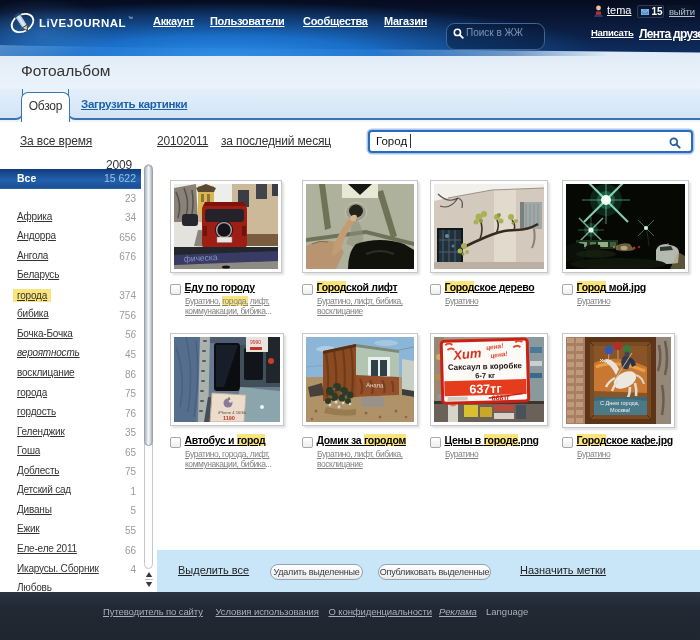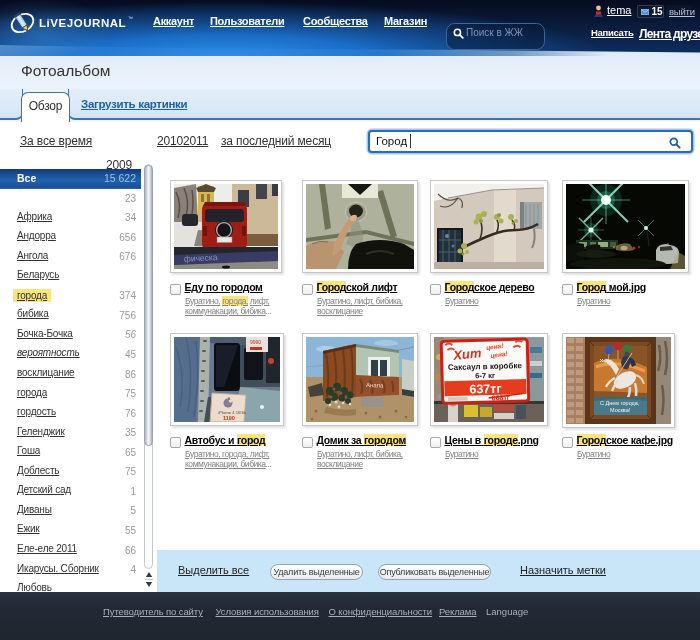--- a/index.html
+++ b/index.html
@@ -542,21 +542,21 @@
           <path d="M66,16 L48,44" stroke="#c8b890" stroke-width="1"></path>
         </g>
         <rect x="28" y="60" width="53" height="18" fill="#4a7a88"></rect>
         <path d="M28,60 L81,60 L81,64 Q54,60 28,64 Z" fill="#3a6a78"></path>
         <text x="34" y="68" font-size="5.5" fill="#eaf2f2" font-family="Liberation Sans">С Днем города,</text>
         <text x="44" y="75" font-size="5.5" fill="#eaf2f2" font-family="Liberation Sans">Москва!</text>
         <path d="M24,5 L28,9 M85,5 L81,9 M24,82 L28,78 M85,82 L81,78" stroke="#4a2a12" stroke-width="1"></path>
       </svg>
     </div>
 <div class="cb" style="left:170px;top:284px;"></div>
-<div class="cap" style="left:184.5px;top:281px;"><u>Еду по городом</u></div>
+<div class="cap" style="left:184.5px;top:281px;"><u>Еду по городу</u></div>
 <div class="tags" style="left:185px;top:296px;"><u>Буратино,</u> <span class="hl"><u>города,</u></span> <u>лифт,</u><br><u>коммунакации, бибика</u>...</div>
 <div class="cb" style="left:302px;top:284px;"></div>
 <div class="cap" style="left:316.5px;top:281px;"><u><span class="hl">Город</span>ской лифт</u></div>
 <div class="tags" style="left:317px;top:296px;"><u>Буратино, лифт, бибика,</u><br><u>восклицание</u></div>
 <div class="cb" style="left:430px;top:284px;"></div>
 <div class="cap" style="left:444.5px;top:281px;"><u><span class="hl">Город</span>ское дерево</u></div>
 <div class="tags" style="left:445px;top:296px;"><u>Буратино</u></div>
 <div class="cb" style="left:562px;top:284px;"></div>
 <div class="cap" style="left:576.5px;top:281px;"><u><span class="hl">Город</span> мой.jpg</u></div>
 <div class="tags" style="left:577px;top:296px;"><u>Буратино</u></div>
@@ -578,19 +578,19 @@
 <a class="tlink" href="#" style="left:178px;">Выделить все</a>
 <div class="btn" style="left:270px;width:93px;">Удалить выделенные</div>
 <div class="btn" style="left:378px;width:113px;">Опубликовать выделенные</div>
 <a class="tlink" href="#" style="left:520px;">Назначить метки</a>
 
 <div class="abs" id="footer"></div>
 <div class="abs" id="flinks" style="left:103px;top:606px;white-space:nowrap;z-index:2;">
   <a href="#">Путеводитель по сайту</a>
     <a href="#" style="left:112.5px;">Условия использования</a>
     <a href="#" style="left:225.5px;">О конфиденциальности</a>
-    <a href="#" style="left:336px;">Реклама</a>
+    <a href="#" style="left:336px;font-style:italic;">Реклама</a>
     <span style="position:absolute;left:383px;color:#a8b0bc;font-size:9.5px;">Language</span>
 </div>
 <style>
 #flinks a { position:absolute; left:0; top:0; color:#a8b0bc; font-size:9.5px; letter-spacing:-0.1px; }
 #flinks { height:14px; }
 </style>
 
 </body></html>

